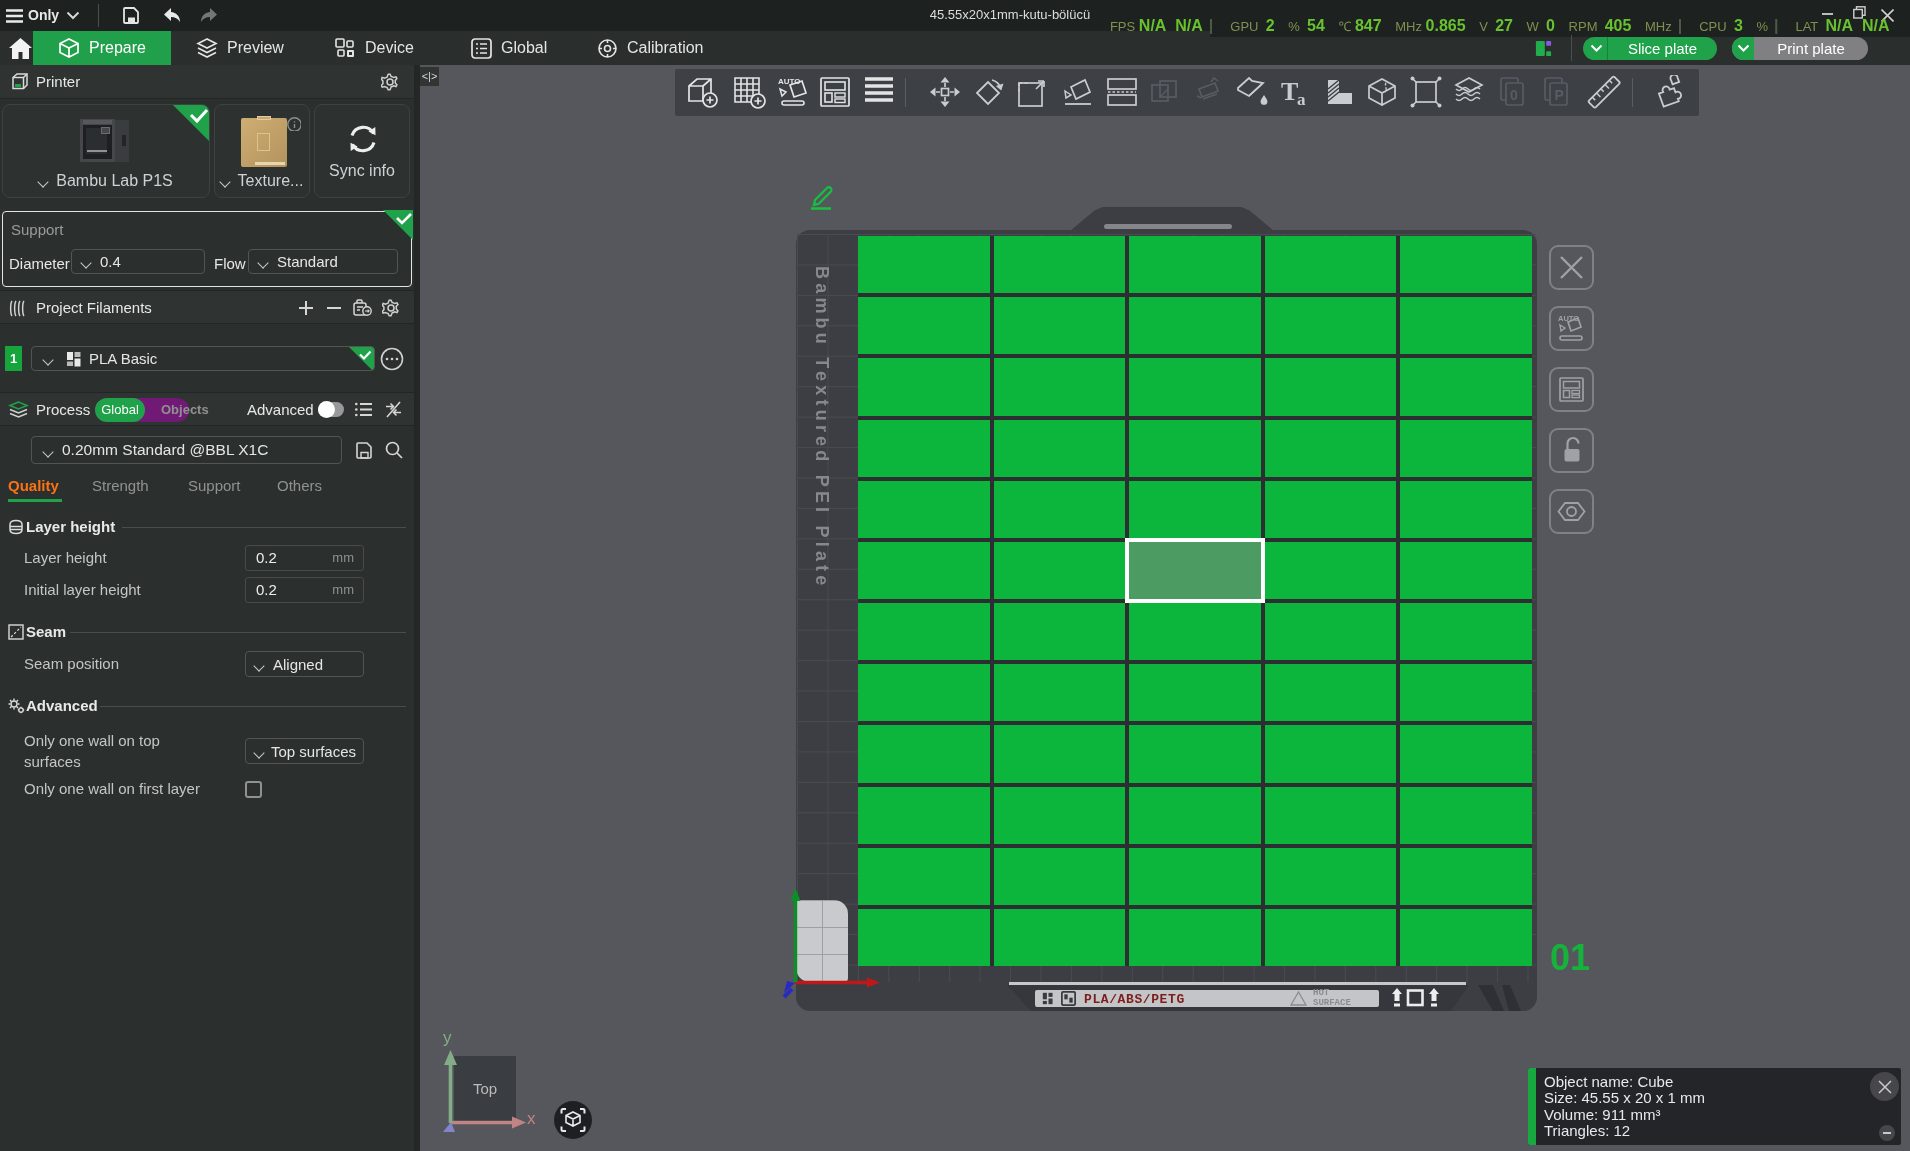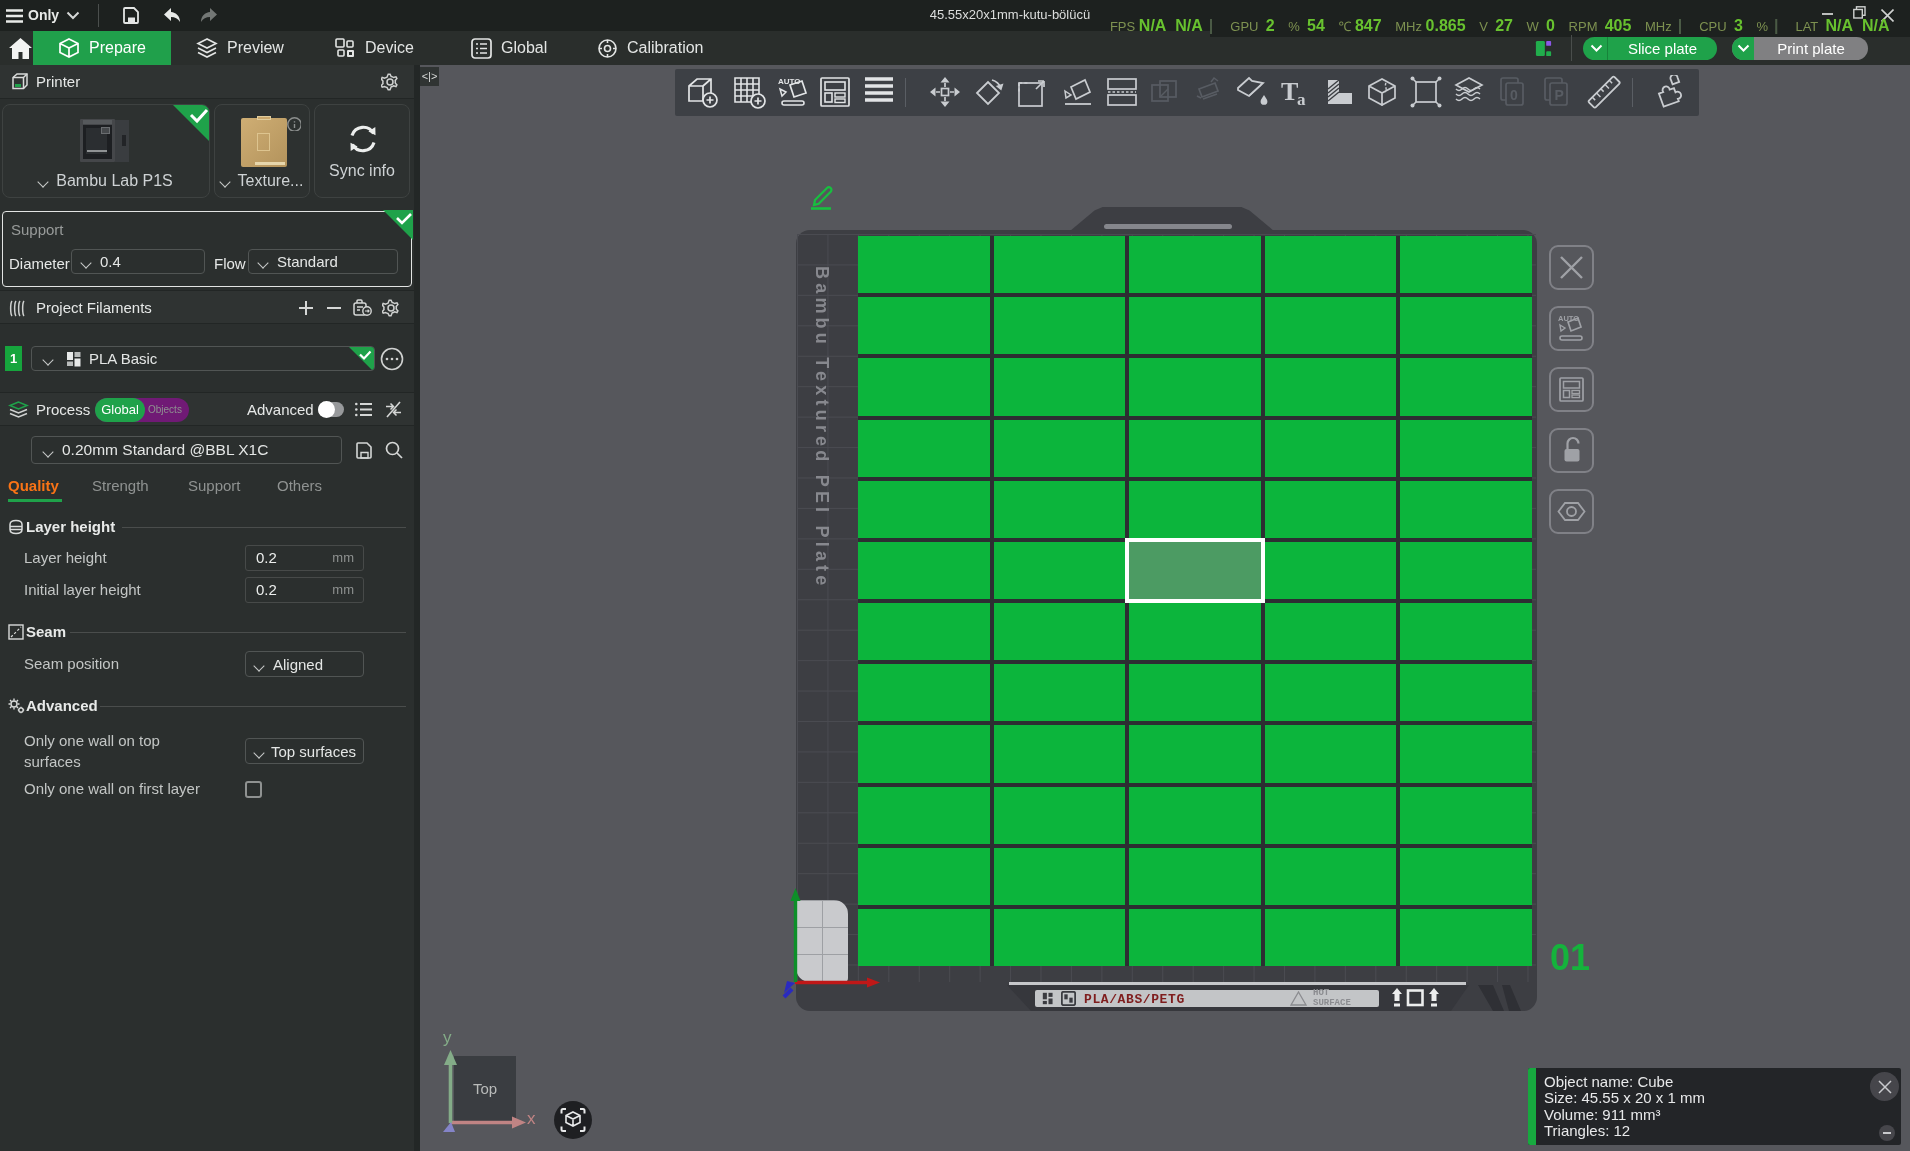--- a/index.html
+++ b/index.html
@@ -292,21 +292,21 @@
 
   <div class="hdr" style="top:327px;border-top:1px solid #222625;">
     <svg class="abs" style="left:8px;top:8px" width="21" height="18" viewBox="0 0 21 18">
         <path d="M10.5 1L2 4.5l8.5 3.5L19 4.5z" fill="none" stroke="#1fa24a" stroke-width="1.6"></path>
         <path d="M2 8.5l8.5 3.5L19 8.5" fill="none" stroke="#cfd1d0" stroke-width="1.6"></path>
         <path d="M2 12.5l8.5 3.5 8.5-3.5" fill="none" stroke="#cfd1d0" stroke-width="1.6"></path>
       </svg>
     <div class="ttl">Process</div>
     <div class="abs" style="left:95px;top:5px;width:94px;height:24px;background:#701a75;border-radius:12px;">
       <div class="abs" style="left:0;top:0;width:50px;height:24px;background:#1fa24a;border-radius:12px;color:#fff;font-size:13px;text-align:center;line-height:24px;">Global</div>
-      <div class="abs" style="left:53px;top:0;width:41px;color:#8f9291;font-size:10px;line-height:24px;">Objects</div>
+      <div class="abs" style="left:66px;top:0;width:41px;color:#8f9291;font-size:13px;line-height:24px;font-weight:bold;">Objects</div>
     </div>
     <div class="abs" style="left:247px;top:8px;font-size:15px;color:#e6e8e7;">Advanced</div>
     <div class="abs" style="left:318px;top:9px;width:26px;height:15px;background:#97999b;border-radius:8px;">
         <div class="abs" style="left:0px;top:-1px;width:17px;height:17px;background:#fff;border-radius:50%;"></div>
       </div>
     <svg class="abs" style="left:355px;top:9px" width="17" height="15">
         <path d="M5 2h12M5 7.5h12M5 13h12" stroke="#d5d7d6" stroke-width="1.8"></path>
         <circle cx="1.3" cy="2" r="1.3" fill="#d5d7d6"></circle>
         <circle cx="1.3" cy="7.5" r="1.3" fill="#d5d7d6"></circle>
         <circle cx="1.3" cy="13" r="1.3" fill="#d5d7d6"></circle>

